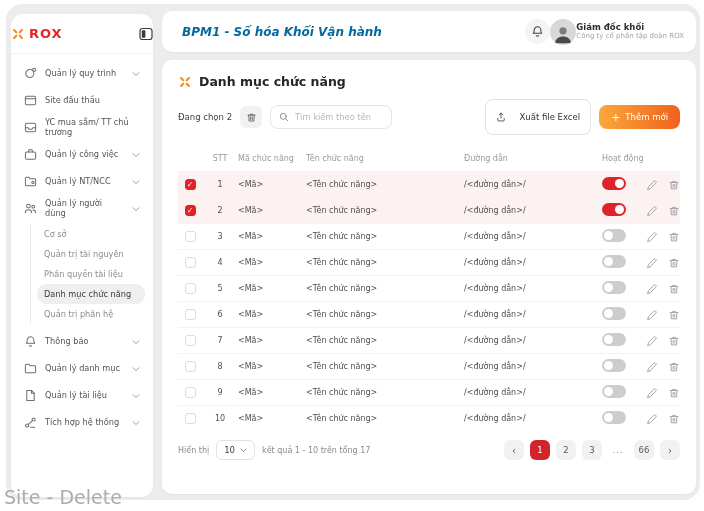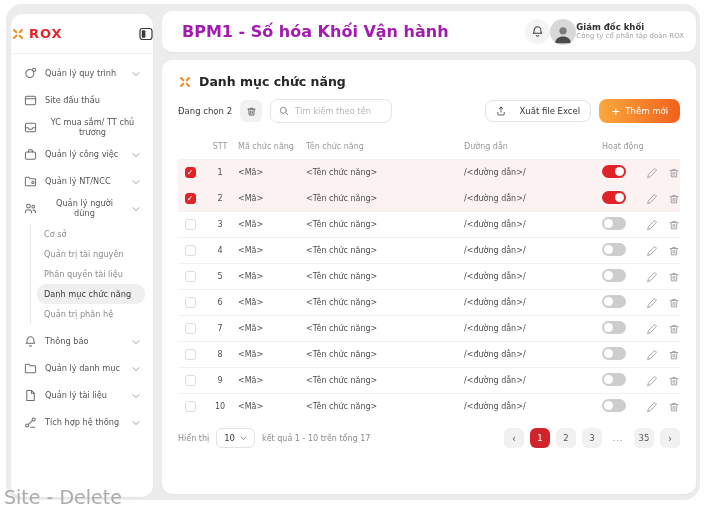--- a/index.html
+++ b/index.html
@@ -15,38 +15,38 @@
     background:#fff; border-radius:12px; box-shadow:0 1px 2px rgba(0,0,0,.04); }
   .logo-row { height:40px; display:flex; align-items:center; padding:0 0;
     border-bottom:1px solid #F1F1F1; }
   .logo { display:flex; align-items:center; gap:4px; }
   .logo-mark { width:14px; height:14px; display:inline-flex; }
   .logo-mark svg { width:100%; height:100%; }
   .logo-text { font-size:13px; font-weight:bold; color:#E4252B; letter-spacing:1px; }
   .collapse { margin-left:auto; width:14px; height:14px; display:inline-flex; cursor:pointer; }
   .collapse svg { width:100%; height:100%; }
 
-  .menu { padding:6px 8px;text-align:center; }
+  .menu { padding:6px 8px; }
   .menu-item { display:flex; align-items:center; gap:8px; height:27px; padding:0 5px;
     color:#555; cursor:pointer; border-radius:8px; }
   .mi-icon { width:13px; height:13px; display:inline-flex; color:#6E6E6E; flex:none; }
   .mi-icon svg { width:100%; height:100%; }
   .mi-label { font-size:8.2px; line-height:1.15; }
   .mi-chev { margin-left:auto; width:8px; height:8px; display:inline-flex; color:#9A9A9A; flex:none; }
   .mi-chev svg { width:100%; height:100%; }
   .submenu { margin:2px 0 4px 11px; border-left:1px solid #E8E8E8; padding-left:6px; }
   .submenu-item { font-size:8.2px; color:#8C8C8C; padding:0 7px; height:20px;
     display:flex; align-items:center; border-radius:9px; cursor:pointer; }
   .submenu-item.active { background:#EFEFEF; color:#3A3A3A; }
 
   
   .topbar { position:absolute; left:156px; top:7px; width:534px; height:41px;
     background:#fff; border-radius:10px; display:flex; align-items:center;
     padding:0 12px 0 20px; box-shadow:0 1px 2px rgba(0,0,0,.04); }
-  .title { font-size:16px; font-weight:bold; color:#a21caf; }
+  .title { font-size:12px; font-weight:bold; color:#0369a1;font-style:italic; }
   .top-right { margin-left:auto; display:flex; align-items:center; }
   .bell { width:25px; height:25px; border-radius:50%; background:#F4F4F4;
     display:inline-flex; align-items:center; justify-content:center; color:#3E3E3E; cursor:pointer; }
   .bell svg { width:13px; height:13px; }
   .avatar { width:26px; height:26px; border-radius:50%; background:#D8D8D8; overflow:hidden;
     display:inline-flex; align-items:flex-end; justify-content:center; cursor:pointer; }
   .avatar svg { width:22px; height:22px; }
   .user { display:flex; flex-direction:column; line-height:1.25; }
   .uname { font-size:8.5px; font-weight:bold; color:#2E2E2E; }
   .uorg { font-size:7px; color:#A3A3A3; }
@@ -63,21 +63,21 @@
   .bulk-del { width:22px; height:22px; border:none; background:#F1F1F1; border-radius:6px;
     display:inline-flex; align-items:center; justify-content:center; color:#5A5A5A; cursor:pointer; }
   .bulk-del svg { width:11px; height:11px; }
   .search { display:flex; align-items:center; gap:6px; width:122px; height:24px;
     border:1px solid #E4E4E4; border-radius:8px; padding:0 8px; background:#fff; color:#8B8B8B; }
   .search svg { width:10px; height:10px; flex:none; }
   .search input { border:none; outline:none; width:100%; font-size:8.3px;
     font-family:inherit; color:#444; background:transparent; }
   .search input::placeholder { color:#B7B7B7; }
   .spacer { flex:1; }
-  .export { display:inline-flex; align-items:center; gap:14px; height:22px; padding:0 10px;
+  .export { display:inline-flex; align-items:center; gap:14px; height:36px; padding:0 10px;
     background:#fff; border:1px solid #E2E2E2; border-radius:8px; font-size:8.5px;
     color:#333; font-family:inherit; cursor:pointer; }
   .export svg { width:10px; height:10px; }
   .add { display:inline-flex; align-items:center; gap:5px; height:24px; padding:0 12px;
     border:none; border-radius:8px; background:linear-gradient(90deg,#FAA83C,#F1611D);
     color:#fff; font-size:8.5px; font-family:inherit; cursor:pointer; }
   .add .plus { font-size:11px; line-height:1; }
 
   
   .thead, .trow { display:grid;
@@ -601,21 +601,21 @@
         </span>
       </span>
       <span class="muted">kết quả 1 - 10 trên tổng 17</span>
       <span class="spacer"></span>
       <div class="pager">
           <span class="pg nav">‹</span>
           <span class="pg active">1</span>
           <span class="pg">2</span>
           <span class="pg">3</span>
           <span class="pg dots">...</span>
-          <span class="pg">35</span>
+          <span class="pg">66</span>
           <span class="pg nav">›</span>
         </div>
     </div>
   </main>
 
 </div>
 
 <div class="popup-label">Site - Delete</div>
 
 </body></html>

